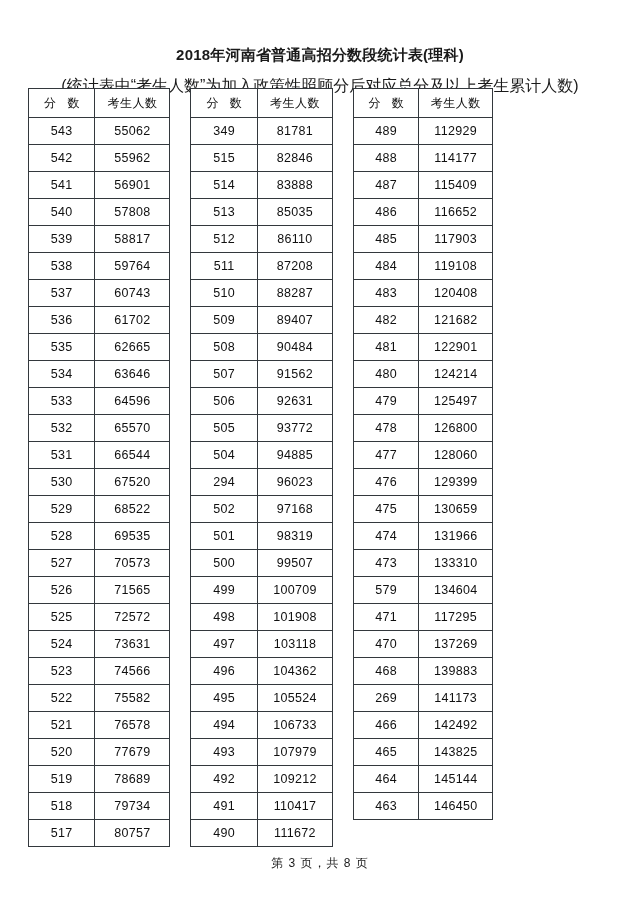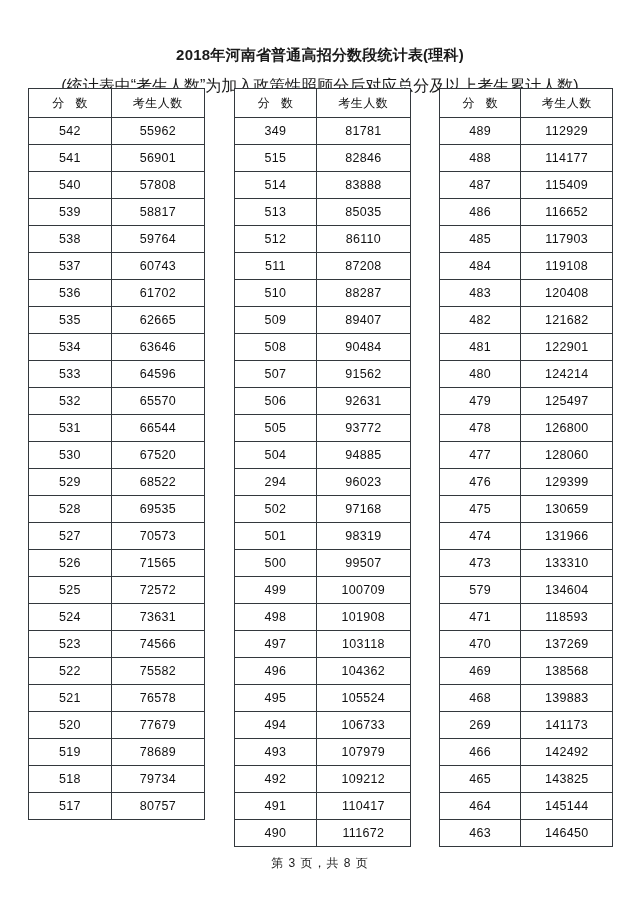--- a/index.html
+++ b/index.html
@@ -41,21 +41,21 @@
     margin: 0;
     padding-top: 13px;
     line-height: 15px;
     color: #1a1a1a;
   }
 
   .tables-row {
     position: absolute;
     top: 88px;
     left: 28px;
-    width: 585px;
+    width: 465px;
     display: flex;
     justify-content: space-between;
     align-items: flex-start;
     gap: 20px;
   }
 
   .score-table {
     border-collapse: collapse;
     table-layout: fixed;
     background: #ffffff;
@@ -124,20 +124,24 @@
           <col class="c-count">
         </colgroup>
       <thead>
         <tr>
           <th><span class="hdr-score">分  数</span></th>
           <th>考生人数</th>
         </tr>
       </thead>
       <tbody>
           <tr>
+            <td>543</td>
+            <td>55062</td>
+          </tr>
+          <tr>
             <td>542</td>
             <td>55962</td>
           </tr>
           <tr>
             <td>541</td>
             <td>56901</td>
           </tr>
           <tr>
             <td>540</td>
             <td>57808</td>
@@ -439,31 +443,27 @@
           <tr>
             <td>473</td>
             <td>133310</td>
           </tr>
           <tr>
             <td>579</td>
             <td>134604</td>
           </tr>
           <tr>
             <td>471</td>
-            <td>118593</td>
+            <td>117295</td>
           </tr>
           <tr>
             <td>470</td>
             <td>137269</td>
           </tr>
           <tr>
-            <td>469</td>
-            <td>138568</td>
-          </tr>
-          <tr>
             <td>468</td>
             <td>139883</td>
           </tr>
           <tr>
             <td>269</td>
             <td>141173</td>
           </tr>
           <tr>
             <td>466</td>
             <td>142492</td>

